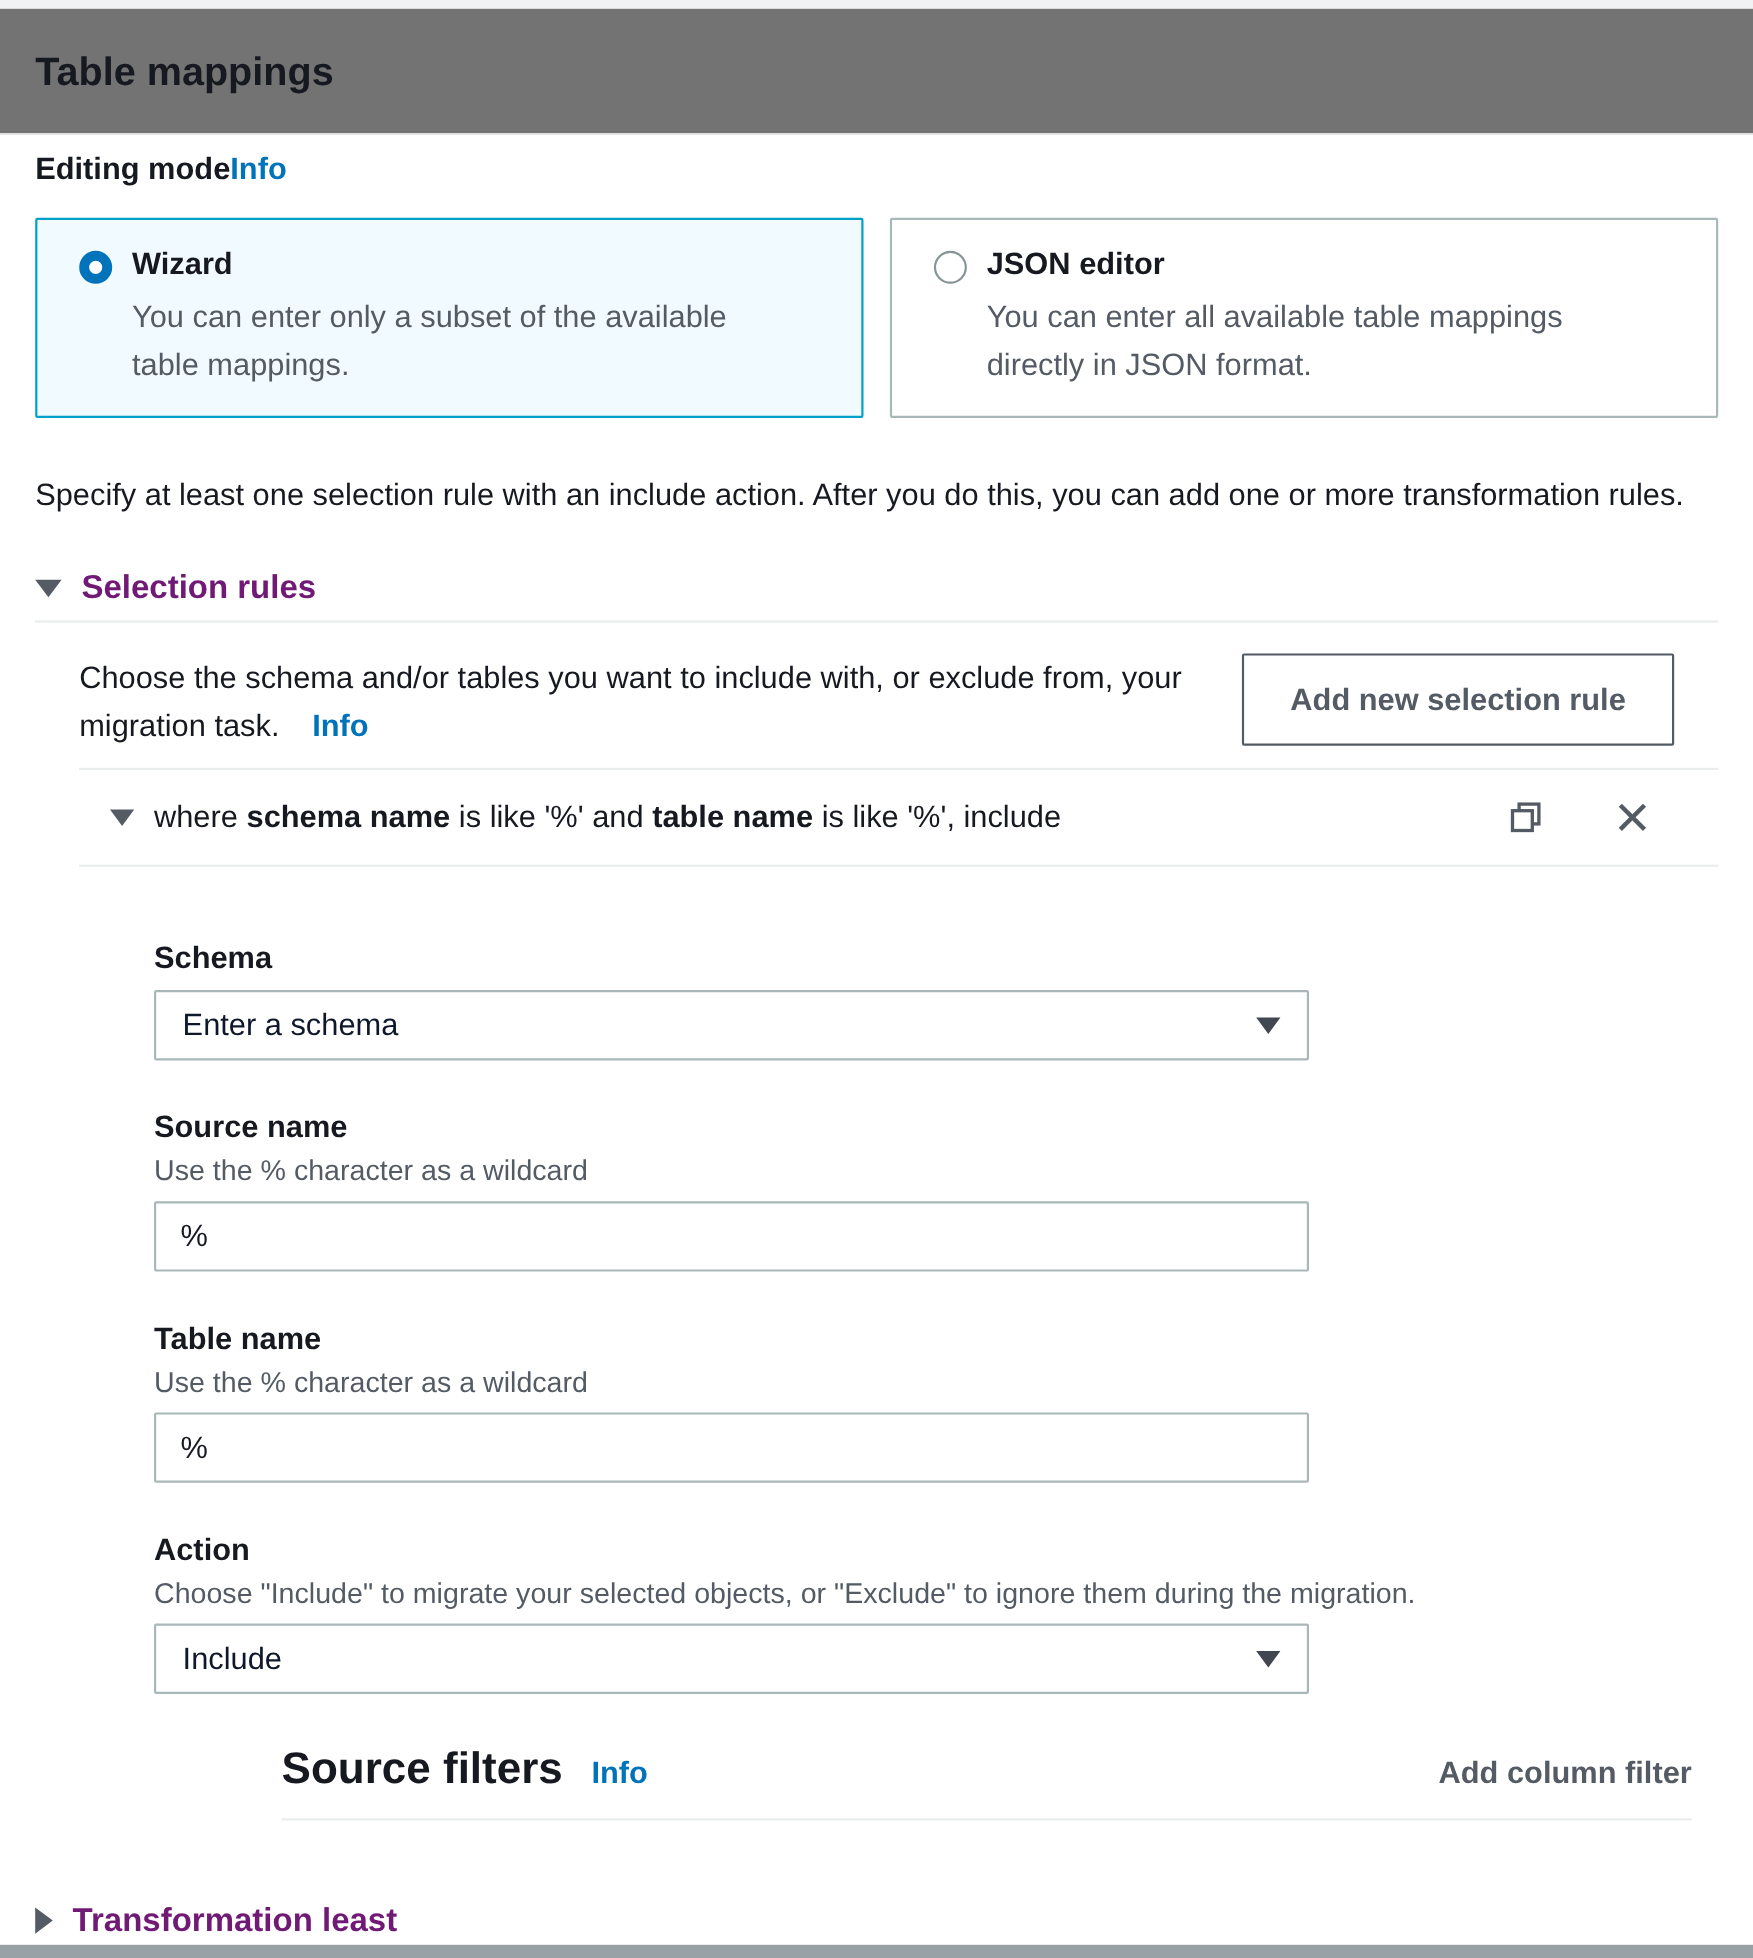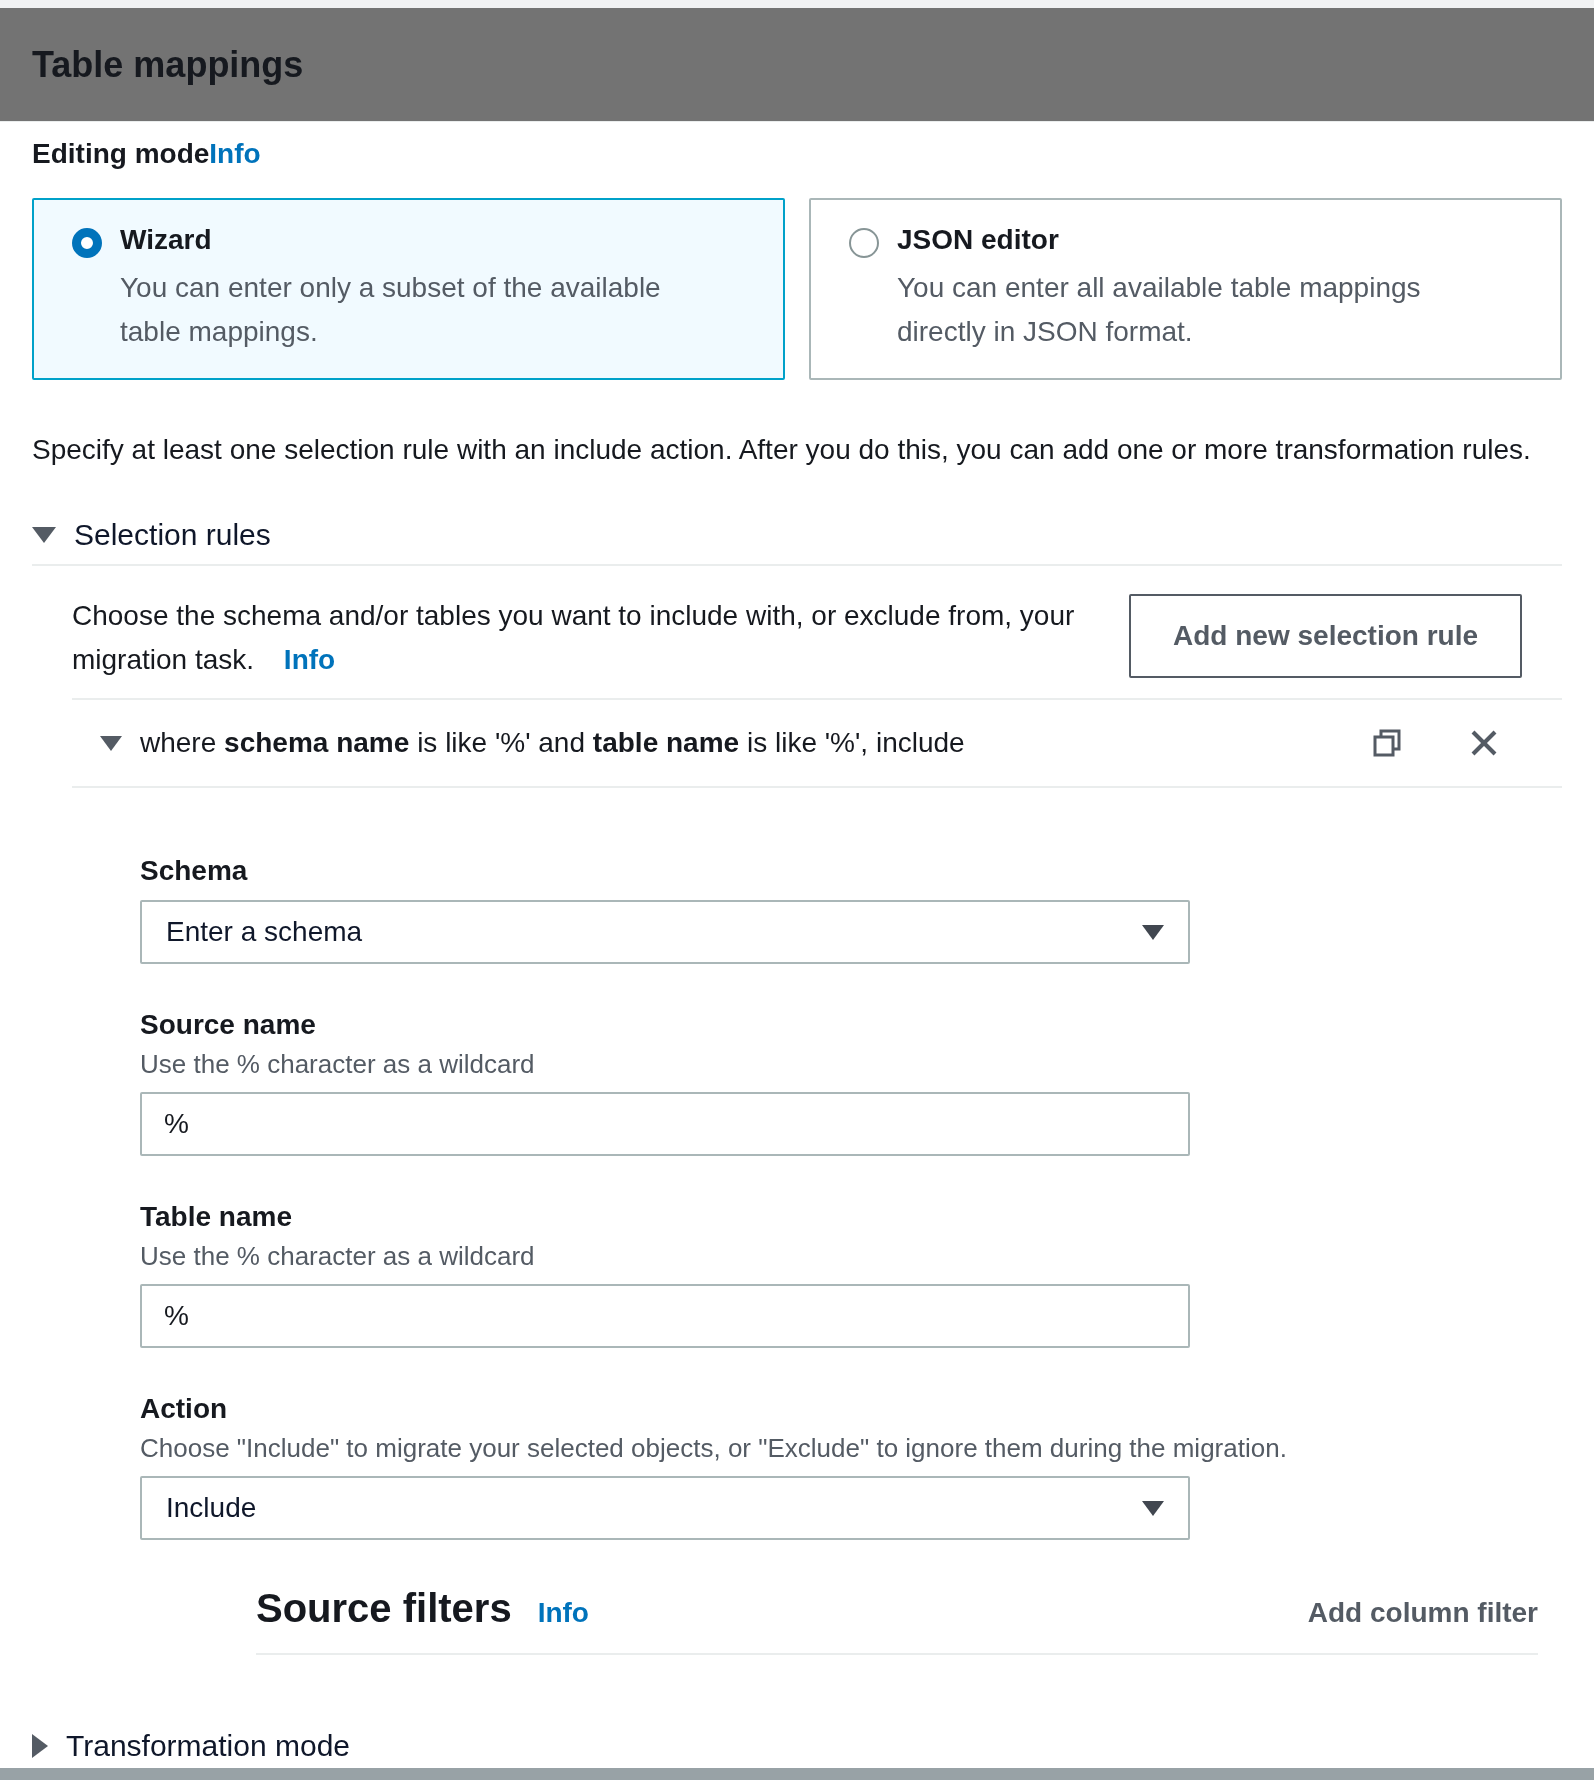--- a/index.html
+++ b/index.html
@@ -31,21 +31,21 @@
     width:30px; height:30px; border-radius:50%; flex:0 0 30px; margin-top:4px;
     border:2px solid #879596; background:#fff;
   }
   .radio.checked { border:9px solid #0073bb; }
   .tile-title { font-size:28px; font-weight:700; color:#16191f; }
   .tile-desc { margin-top:10px; font-size:28px; color:#545b64; line-height:44px; max-width:560px; }
 
   .intro { margin-top:48px; max-width:1520px; line-height:44px; color:#16191f; }
 
   .section-header { margin-top:46px; display:flex; align-items:center; gap:18px; cursor:pointer; }
-  .section-title { font-size:30px; font-weight:400; color:#0f172a; }
+  .section-title { font-size:30px; font-weight:700; color:#701a75; }
   .caret-down { width:0; height:0; border-left:12px solid transparent; border-right:12px solid transparent; border-top:16px solid #545b64; }
   .caret-right { width:0; height:0; border-top:12px solid transparent; border-bottom:12px solid transparent; border-left:16px solid #545b64; }
   .divider { border-top:2px solid #eaeded; }
   .divider.full { margin-top:12px; }
 
   .choose-row { margin-top:28px; margin-left:40px; display:flex; align-items:flex-start; }
   .choose-text { max-width:1020px; line-height:44px; color:#16191f; }
   .choose-text .info-link { margin-left:22px; }
   .btn-secondary {
     margin-left:auto; margin-right:40px; height:84px; padding:0 42px;
@@ -198,18 +198,18 @@
       <span class="sf-title">Source filters</span>
       <a class="info-link">Info</a>
       <button class="link-button">Add column filter</button>
     </div>
     <div class="sf-divider"></div>
 
   </div>
 
   <div class="section-header transformation-header">
     <span class="caret-right"></span>
-    <span class="section-title">Transformation mode</span>
+    <span class="section-title">Transformation least</span>
   </div>
 
 </div>
 
 <div class="footer-bar"></div>
 
 </body></html>

